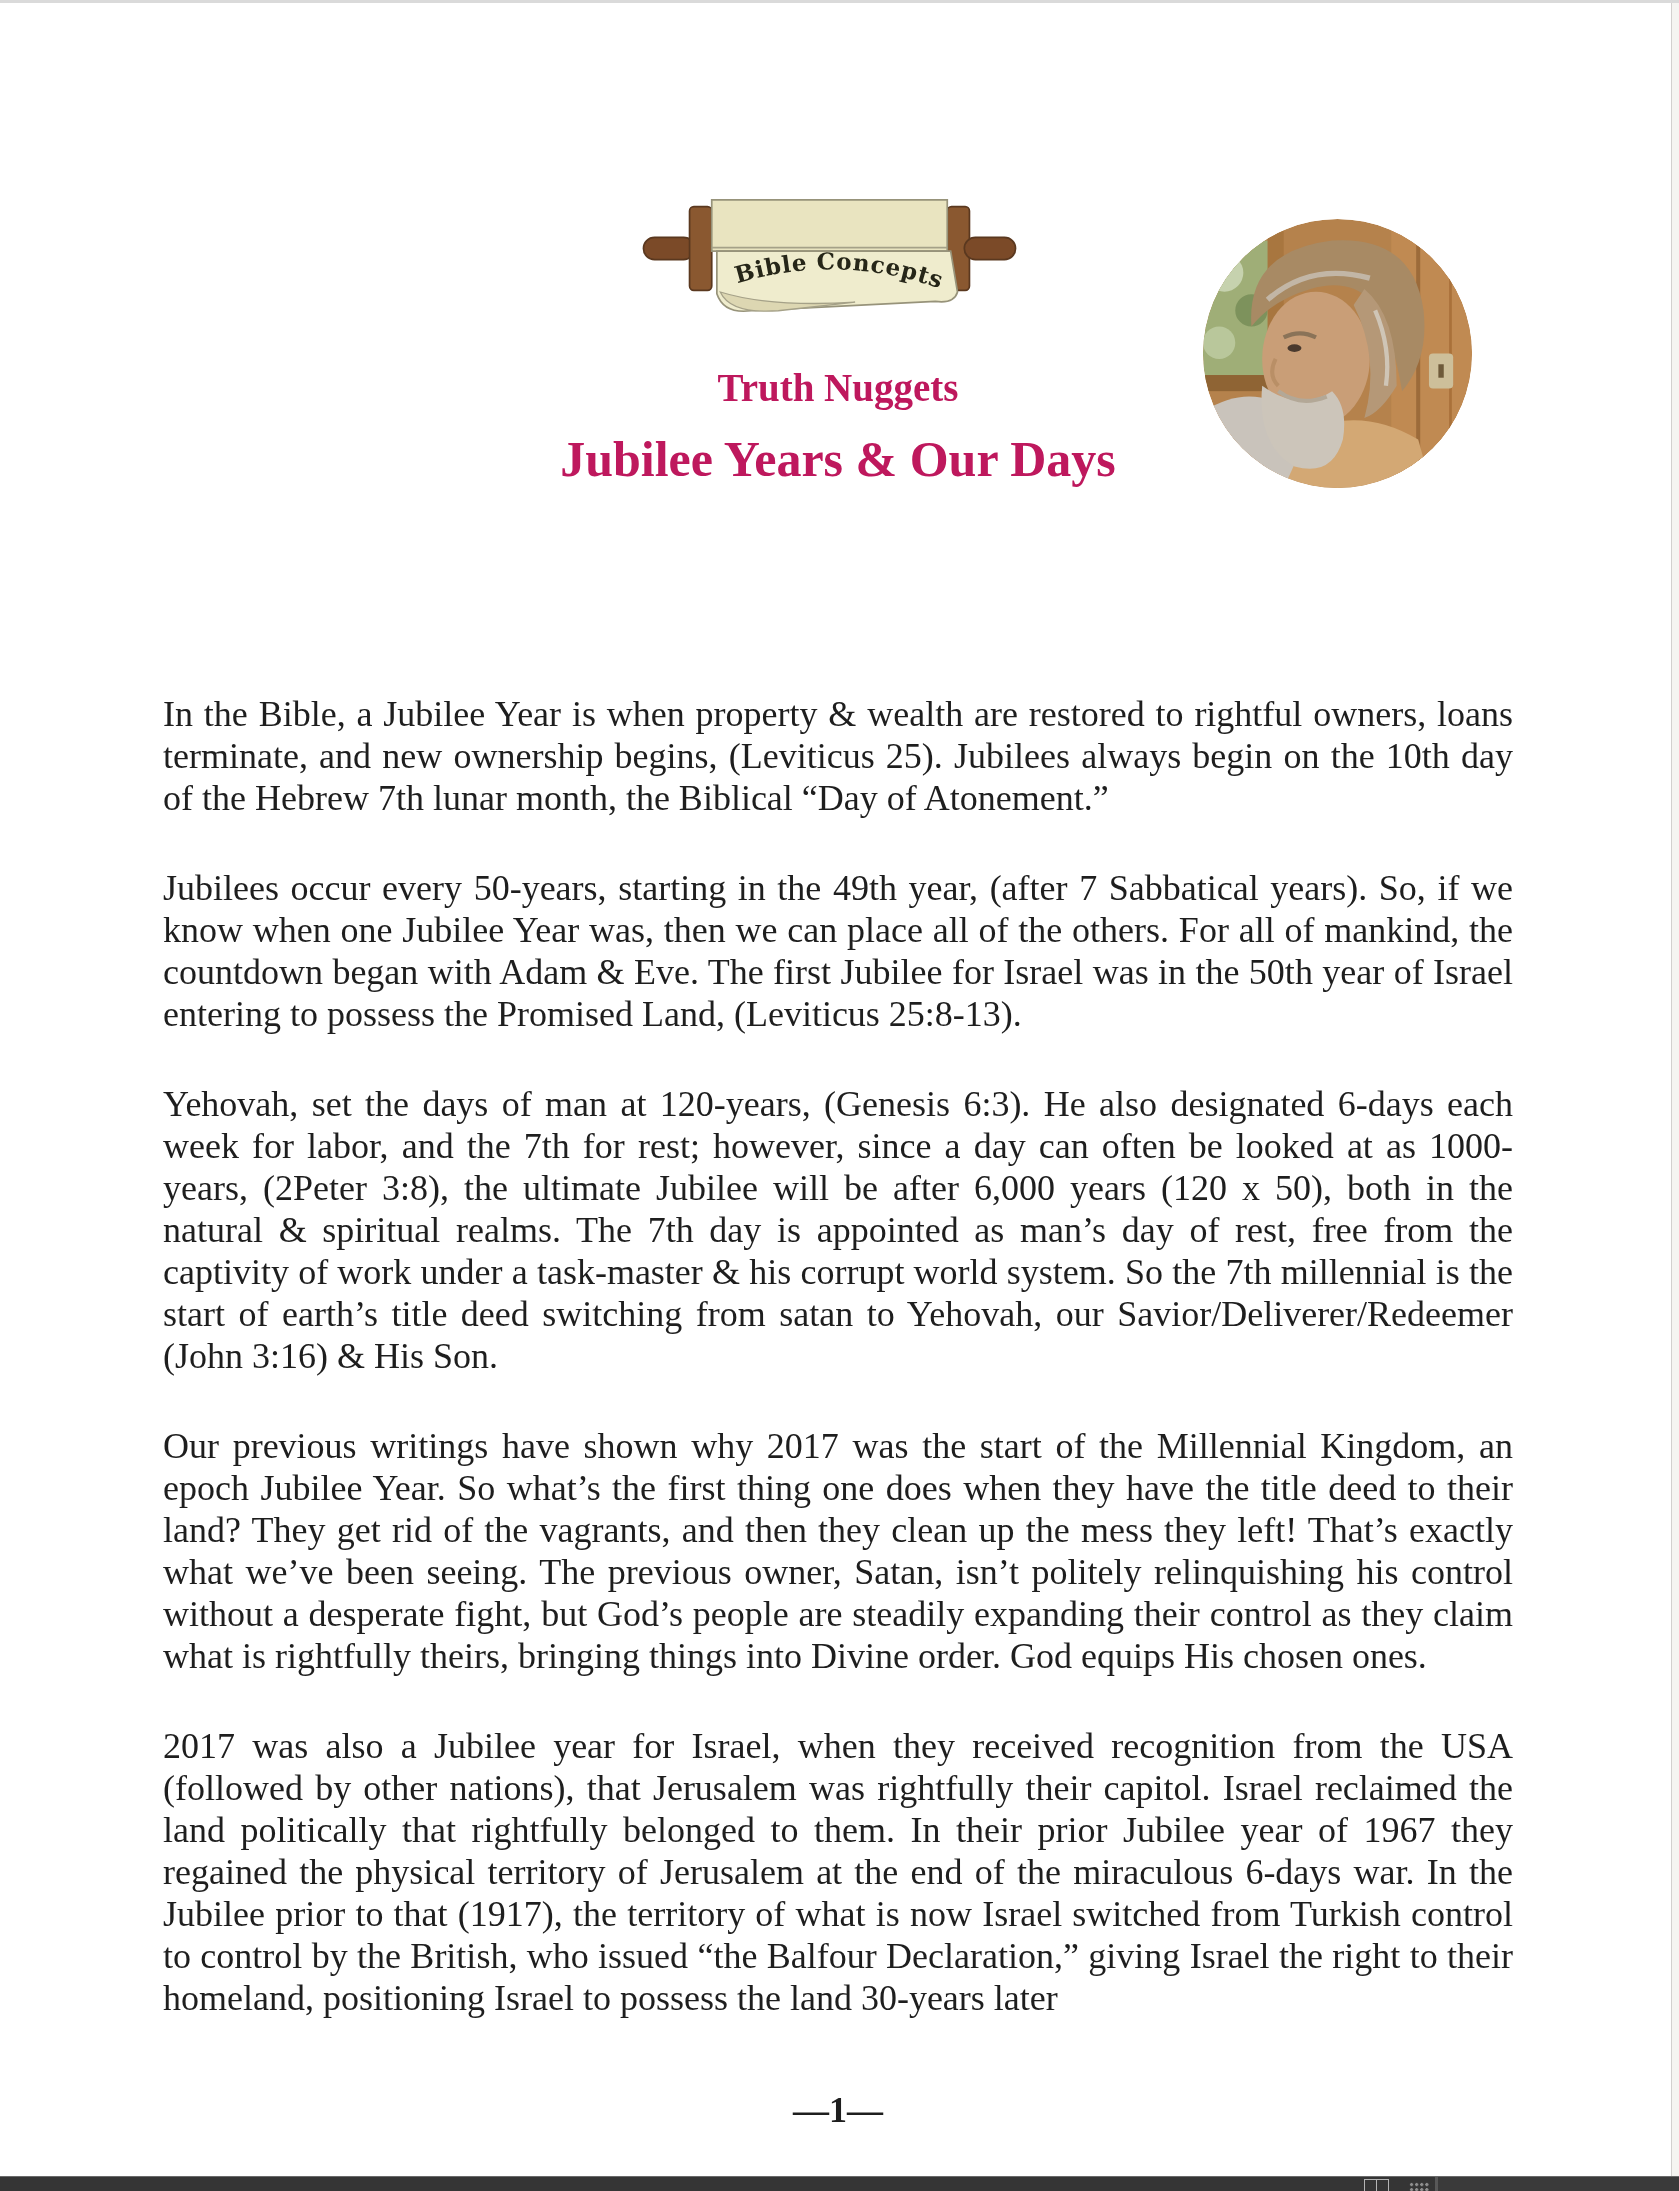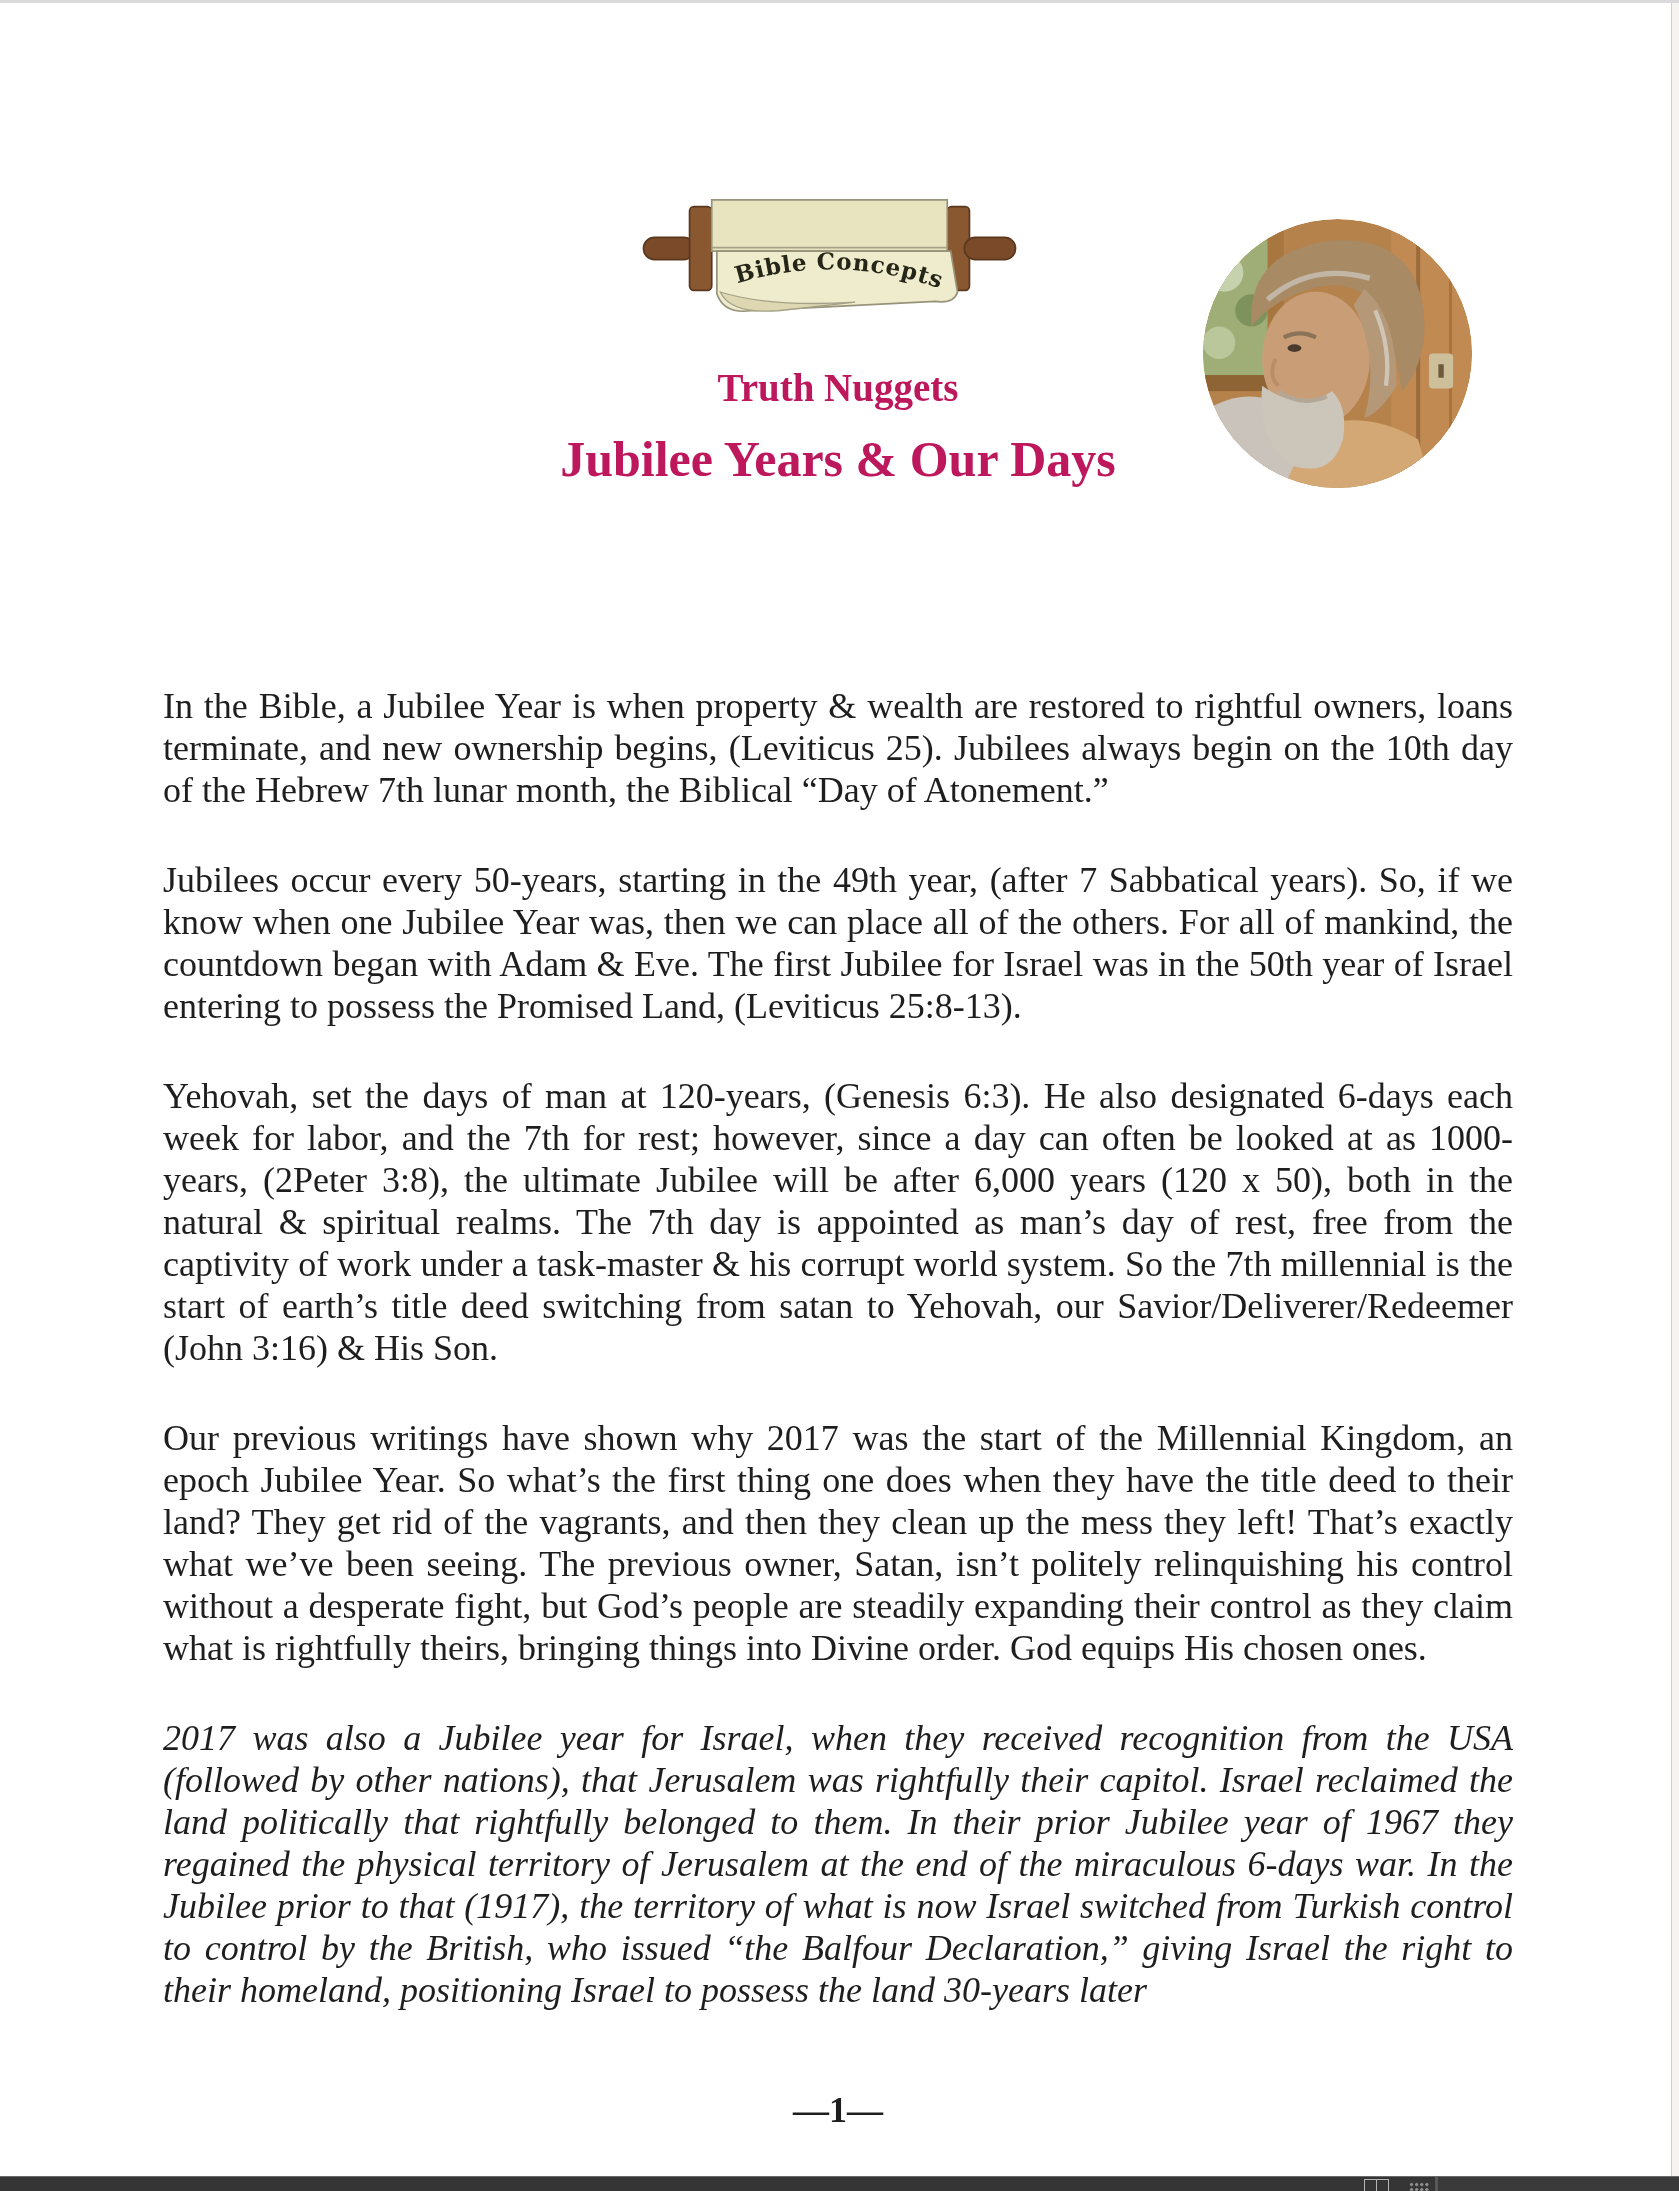--- a/index.html
+++ b/index.html
@@ -46,26 +46,26 @@
     margin: 27px 0 0 0;
     font-size: 50px; font-weight: bold; line-height: 1;
   }
   
   main.doc-body {
     position: absolute; left: 163px; top: 685px;
     width: 1350px;
     color: #1e1e1e;
   }
   main.doc-body p {
-    margin: 0 0 48px 0;
+    margin: 8px 0 48px 0;
     font-size: 36px;
     line-height: 42px;
     text-align: justify;
   }
-  main.doc-body p:last-child { margin-bottom: 0; font-style: italic; }
+  main.doc-body p:last-child { margin-bottom: 0; }
   
   .page-footer {
     position: absolute; left: 163px; top: 2089px;
     width: 1350px;
     text-align: center;
     color: #1e1e1e;
     font-size: 36px; font-weight: bold;
   }
   
   .scrollbar-track {

